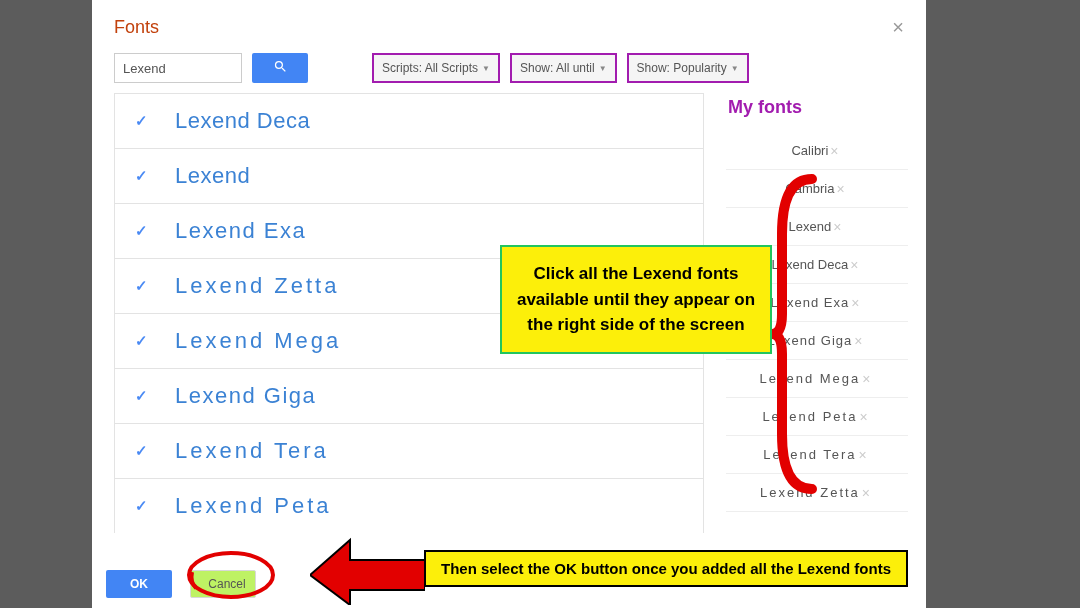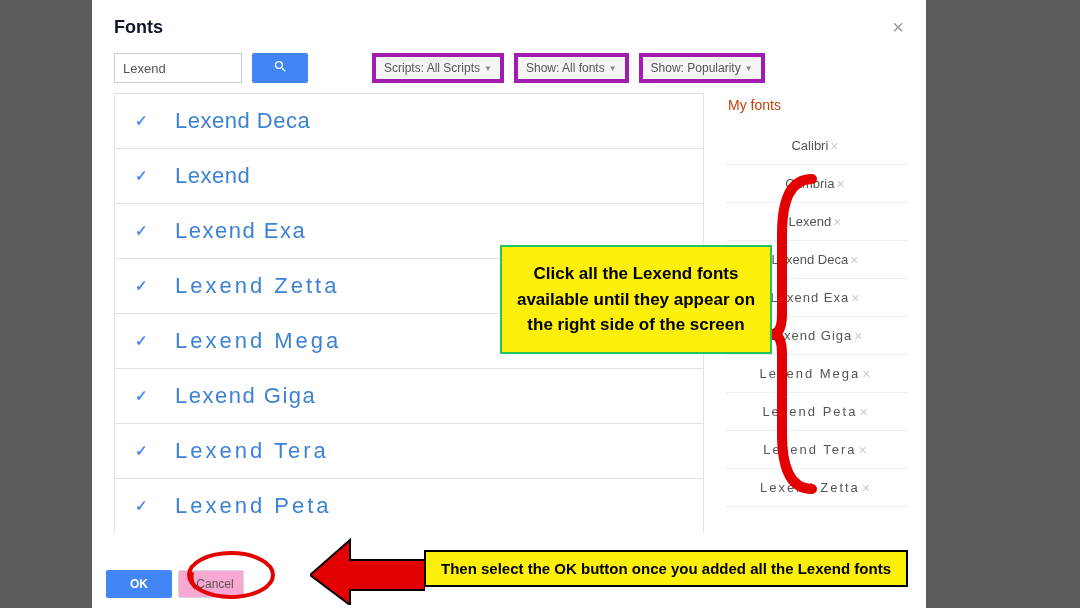--- a/index.html
+++ b/index.html
@@ -10,21 +10,21 @@
     position: absolute;
     left: 92px; top: 0;
     width: 834px; height: 608px;
     background: #fff;
   }
 
   .dlg-header {
     padding: 14px 18px 12px 22px;
     display: flex; align-items: center; justify-content: space-between;
   }
-  .dlg-title { font-size: 18px; color: #0f172a; font-weight: 700; }
+  .dlg-title { font-size: 18px; color: #c2410c; font-weight: 400; }
   .dlg-close { font-size: 20px; color: #999; cursor: pointer; padding: 2px 4px; }
 
   .toolbar {
     display: flex; align-items: center; gap: 10px;
     padding: 0 22px 10px 22px;
   }
   .search-box {
     width: 128px; height: 30px;
     border: 1px solid #ccc;
     font-size: 13px; color: #555;
@@ -38,21 +38,21 @@
     display: flex; align-items: center; justify-content: center;
     cursor: pointer;
   }
   .search-btn svg { width: 15px; height: 15px; fill: #fff; }
 
   .toolbar-gap { width: 44px; }
 
   .filter-btn {
     height: 30px;
     background: #f5f5f5;
-    border: 4px solid #a21caf;
+    border: 2px solid #a21caf;
     font-size: 12px; color: #555;
     padding: 0 8px;
     display: flex; align-items: center; gap: 4px;
     cursor: pointer;
   }
   .filter-btn .caret { font-size: 8px; color: #888; }
 
   .body {
     display: flex;
     padding: 0 0 0 22px;
@@ -78,49 +78,49 @@
   .result-row .fontname { color: #3b82d4; font-size: 22px; letter-spacing: 0.5px; }
   .result-row.ls-wide .fontname { letter-spacing: 3px; }
   .result-row.ls-med .fontname  { letter-spacing: 1.5px; }
   .result-row.fw-light .fontname { font-weight: 300; }
 
   .side {
     flex: 1;
     padding: 0 18px 0 22px;
   }
   .side-title {
-    font-size: 14px; color: #c2410c; font-weight: 400;
+    font-size: 18px; color: #a21caf; font-weight: 700;
     padding: 4px 0 14px 2px;
   }
   .myfont-row {
     display: flex; align-items: center; justify-content: center;
     border-bottom: 1px solid #eee;
     height: 38px;
     font-size: 13px; color: #555;
     padding: 0 4px 0 2px;
   }
   .myfont-row.ls-wide .mfname { letter-spacing: 2px; }
   .myfont-row.ls-med .mfname  { letter-spacing: 1px; }
   .myfont-remove { color: #ccc; font-size: 14px; cursor: pointer; padding: 2px; }
 
   .footer {
     position: absolute;
     left: 14px; bottom: 10px;
-    display: flex; align-items: center; gap: 6px;
+    display: flex; align-items: center; gap: 18px;
   }
   .ok-btn {
     width: 66px; height: 28px;
     background: #4285f4; color: #fff;
     border: none; border-radius: 2px;
     font-size: 12px; font-weight: bold;
     cursor: pointer;
   }
   .cancel-btn {
     width: 66px; height: 28px;
-    background: #f9a8d4; color: #555;
+    background: #bef264; color: #555;
     border: 1px solid #d8d8d8; border-radius: 2px;
     font-size: 12px;
     cursor: pointer;
     padding-left: 8px;
   }
 
   
   .callout1 {
     position: absolute;
     left: 500px; top: 245px;
@@ -176,21 +176,21 @@
             <path d="M15.5 14h-.79l-.28-.27A6.471 6.471 0 0016 9.5 6.5 6.5 0 109.5 16c1.61 0 3.09-.59 4.23-1.57l.27.28v.79l5 4.99L20.49 19l-4.99-5zM9.5 14C7.01 14 5 11.99 5 9.5S7.01 5 9.5 5 14 7.01 14 9.5 11.99 14 9.5 14z"></path>
           </svg>
       </span>
     </button>
     <div class="toolbar-gap"></div>
     <button class="filter-btn">
       <span>Scripts: All Scripts</span>
       <span class="caret">▼</span>
     </button>
     <button class="filter-btn">
-      <span>Show: All fonts</span>
+      <span>Show: All until</span>
       <span class="caret">▼</span>
     </button>
     <button class="filter-btn">
       <span>Show: Popularity</span>
       <span class="caret">▼</span>
     </button>
   </div>
 
   <div class="body">
     <div class="results" id="results">

